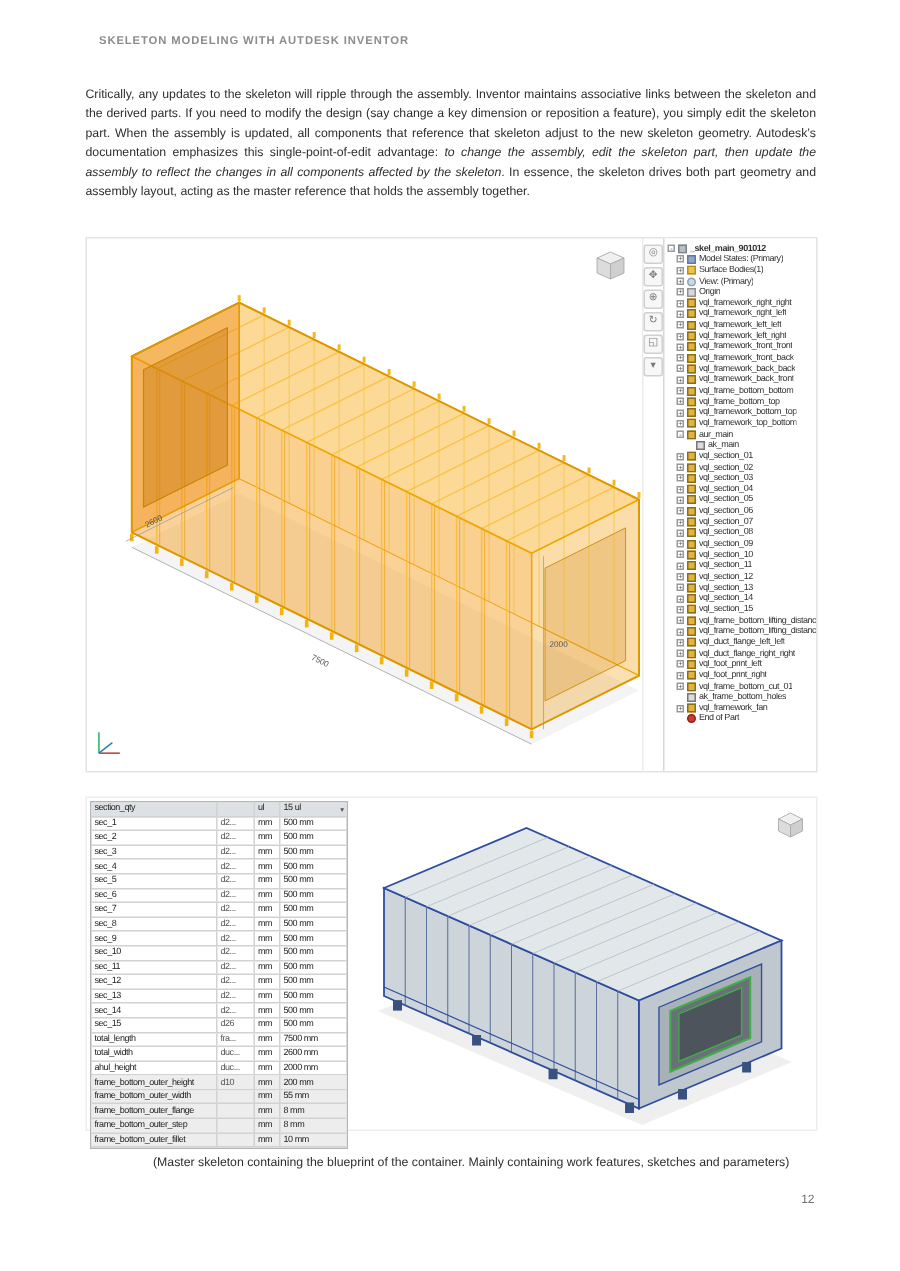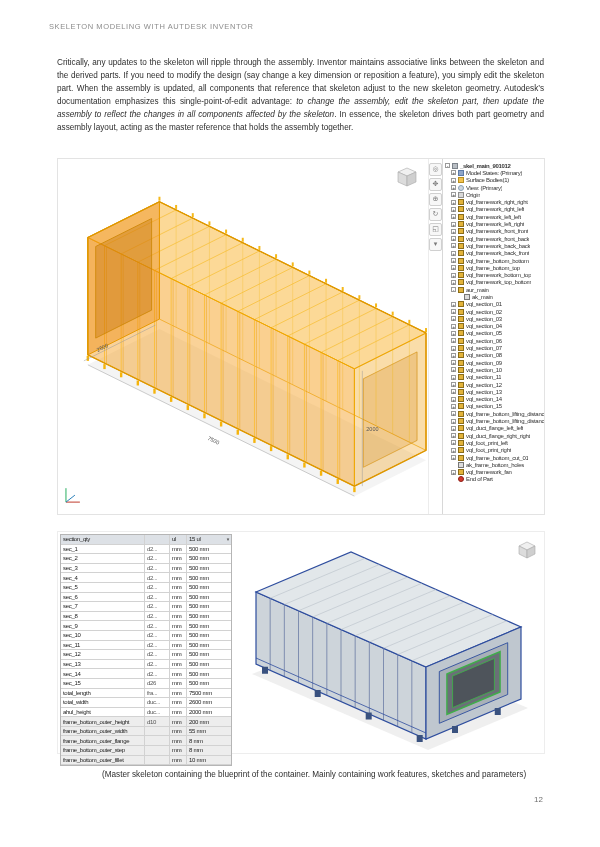--- a/index.html
+++ b/index.html
@@ -1,19 +1,19 @@
 <!DOCTYPE html>
 <html><head>
 <meta charset="utf-8">
 <style>
   html,body{margin:0;padding:0;background:#ffffff;}
   .page{position:relative;width:600px;height:847px;background:#ffffff;overflow:hidden;
         font-family:"Liberation Sans",sans-serif;color:#2b2b2b;}
-  .hdr{position:absolute;top:22px;left:49px;right:57px;font-size:7.5px;letter-spacing:0.6px;
-       color:#8c8c8c;}
+  .hdr{position:absolute;top:22px;left:66px;right:57px;font-size:7.5px;letter-spacing:0.6px;
+       color:#8c8c8c;font-weight:bold;}
   .bodytext{position:absolute;top:48px;left:57px;width:487px;font-size:8.2px;line-height:13px;
        text-align:justify;color:#2e2e2e;}
   .bodytext .it{font-style:italic;}
   
   .fig1{position:absolute;top:158px;left:57px;width:488px;height:357px;border:1px solid #e3e3e3;
         background:#ffffff;display:flex;box-sizing:border-box;}
   .viewport{position:relative;flex:1;overflow:hidden;}
   .vcube{position:absolute;top:6px;right:8px;}
   .navbar{width:14px;border-left:1px solid #ececec;display:flex;flex-direction:column;
           align-items:center;padding-top:4px;box-sizing:border-box;gap:2px;}

